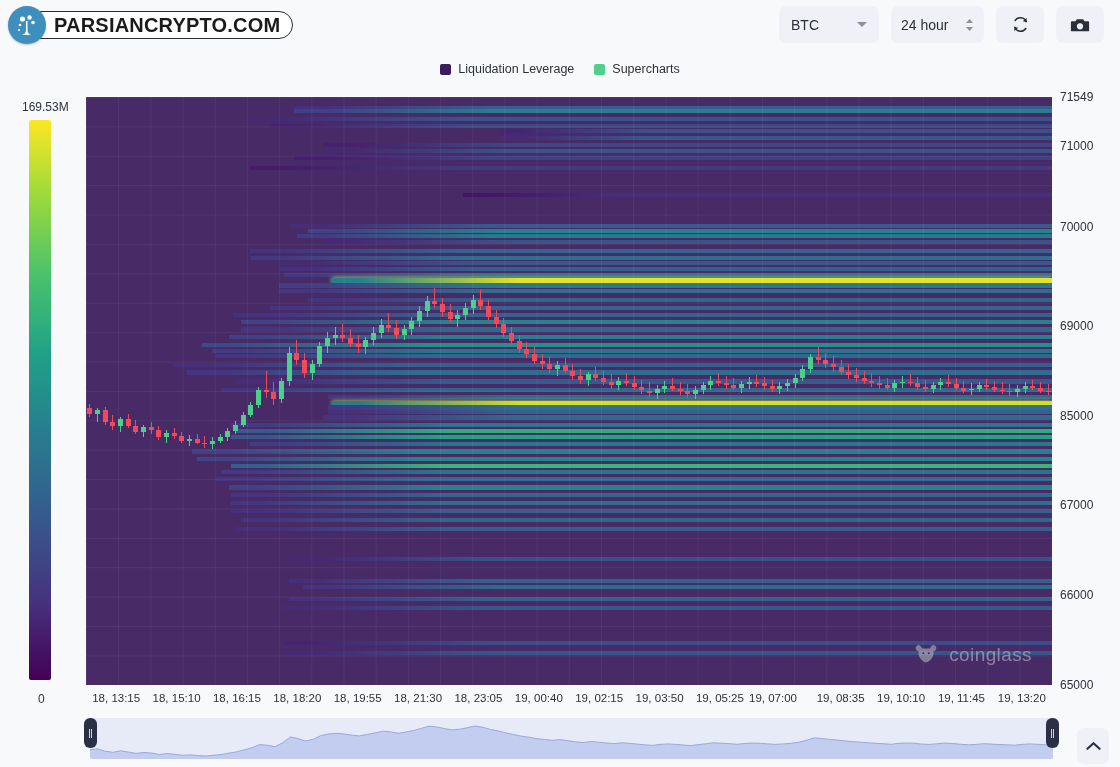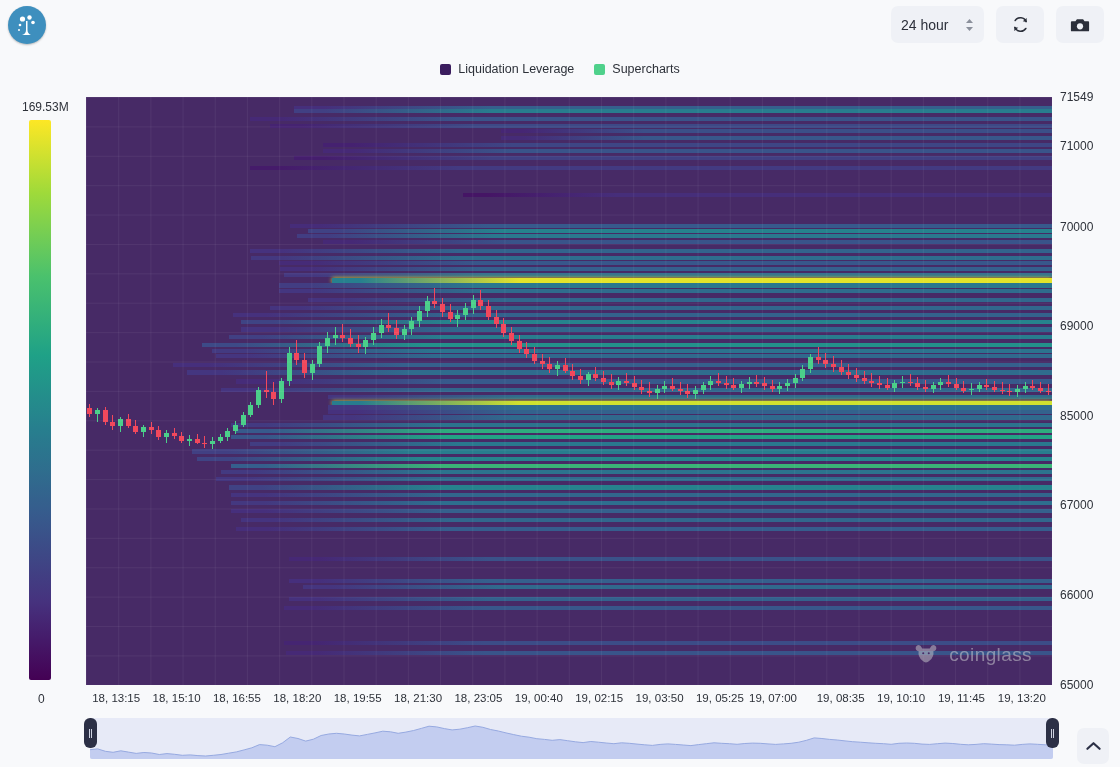--- a/index.html
+++ b/index.html
@@ -105,23 +105,28 @@
     <div class="logo-badge">
       <svg width="26" height="26" viewBox="0 0 26 26">
         <circle cx="8.5" cy="7" r="2.6" fill="#fff"></circle>
         <circle cx="15.5" cy="5.5" r="2.2" fill="#fff"></circle>
         <circle cx="19" cy="10.5" r="1.8" fill="#fff"></circle>
         <path d="M12 9 L12 18 Q12 22 8 23 L17 23 Q13.5 21.5 13.5 18 L13.5 9 Z" fill="#fff"></path>
         <circle cx="6" cy="13" r="1.3" fill="#fff"></circle>
         <circle cx="5" cy="18" r="1" fill="#fff"></circle>
       </svg>
     </div>
+    <div class="logo-pill">PARSIANCRYPTO.COM</div>
   </div>
 
   <div class="ctrl-row">
+    <div class="ctrl select">
+      <span>BTC</span>
+      <span class="caret"></span>
+    </div>
     <div class="ctrl stepper">
       <span>24 hour</span>
       <span class="spin">
         <svg width="9" height="14" viewBox="0 0 9 14">
             <path d="M4.5 1 L8 5 L1 5 Z" fill="#8b909c"></path>
             <path d="M4.5 13 L1 9 L8 9 Z" fill="#8b909c"></path>
           </svg>
       </span>
     </div>
     <div class="ctrl iconbtn">
@@ -492,21 +497,21 @@
       <div class="y-lab" style="top: 220px;">70000</div>
       <div class="y-lab" style="top: 318.861px;">69000</div>
       <div class="y-lab" style="top: 408.646px;">85000</div>
       <div class="y-lab" style="top: 498.431px;">67000</div>
       <div class="y-lab" style="top: 588.215px;">66000</div>
       <div class="y-lab" style="top: 678px;">65000</div>
     </div>
   <div id="xaxis">
       <div class="x-lab" style="left: 116.188px;">18, 13:15</div>
       <div class="x-lab" style="left: 176.562px;">18, 15:10</div>
-      <div class="x-lab" style="left: 236.938px;">18, 16:55</div>
+      <div class="x-lab" style="left: 236.938px;">18, 16:15</div>
       <div class="x-lab" style="left: 297.312px;">18, 18:20</div>
       <div class="x-lab" style="left: 357.688px;">18, 19:55</div>
       <div class="x-lab" style="left: 418.062px;">18, 21:30</div>
       <div class="x-lab" style="left: 478.438px;">18, 23:05</div>
       <div class="x-lab" style="left: 538.812px;">19, 00:40</div>
       <div class="x-lab" style="left: 599.188px;">19, 02:15</div>
       <div class="x-lab" style="left: 659.562px;">19, 03:50</div>
       <div class="x-lab" style="left: 719.938px;">19, 05:25</div>
       <div class="x-lab" style="left: 773px;">19, 07:00</div>
       <div class="x-lab" style="left: 840.688px;">19, 08:35</div>

